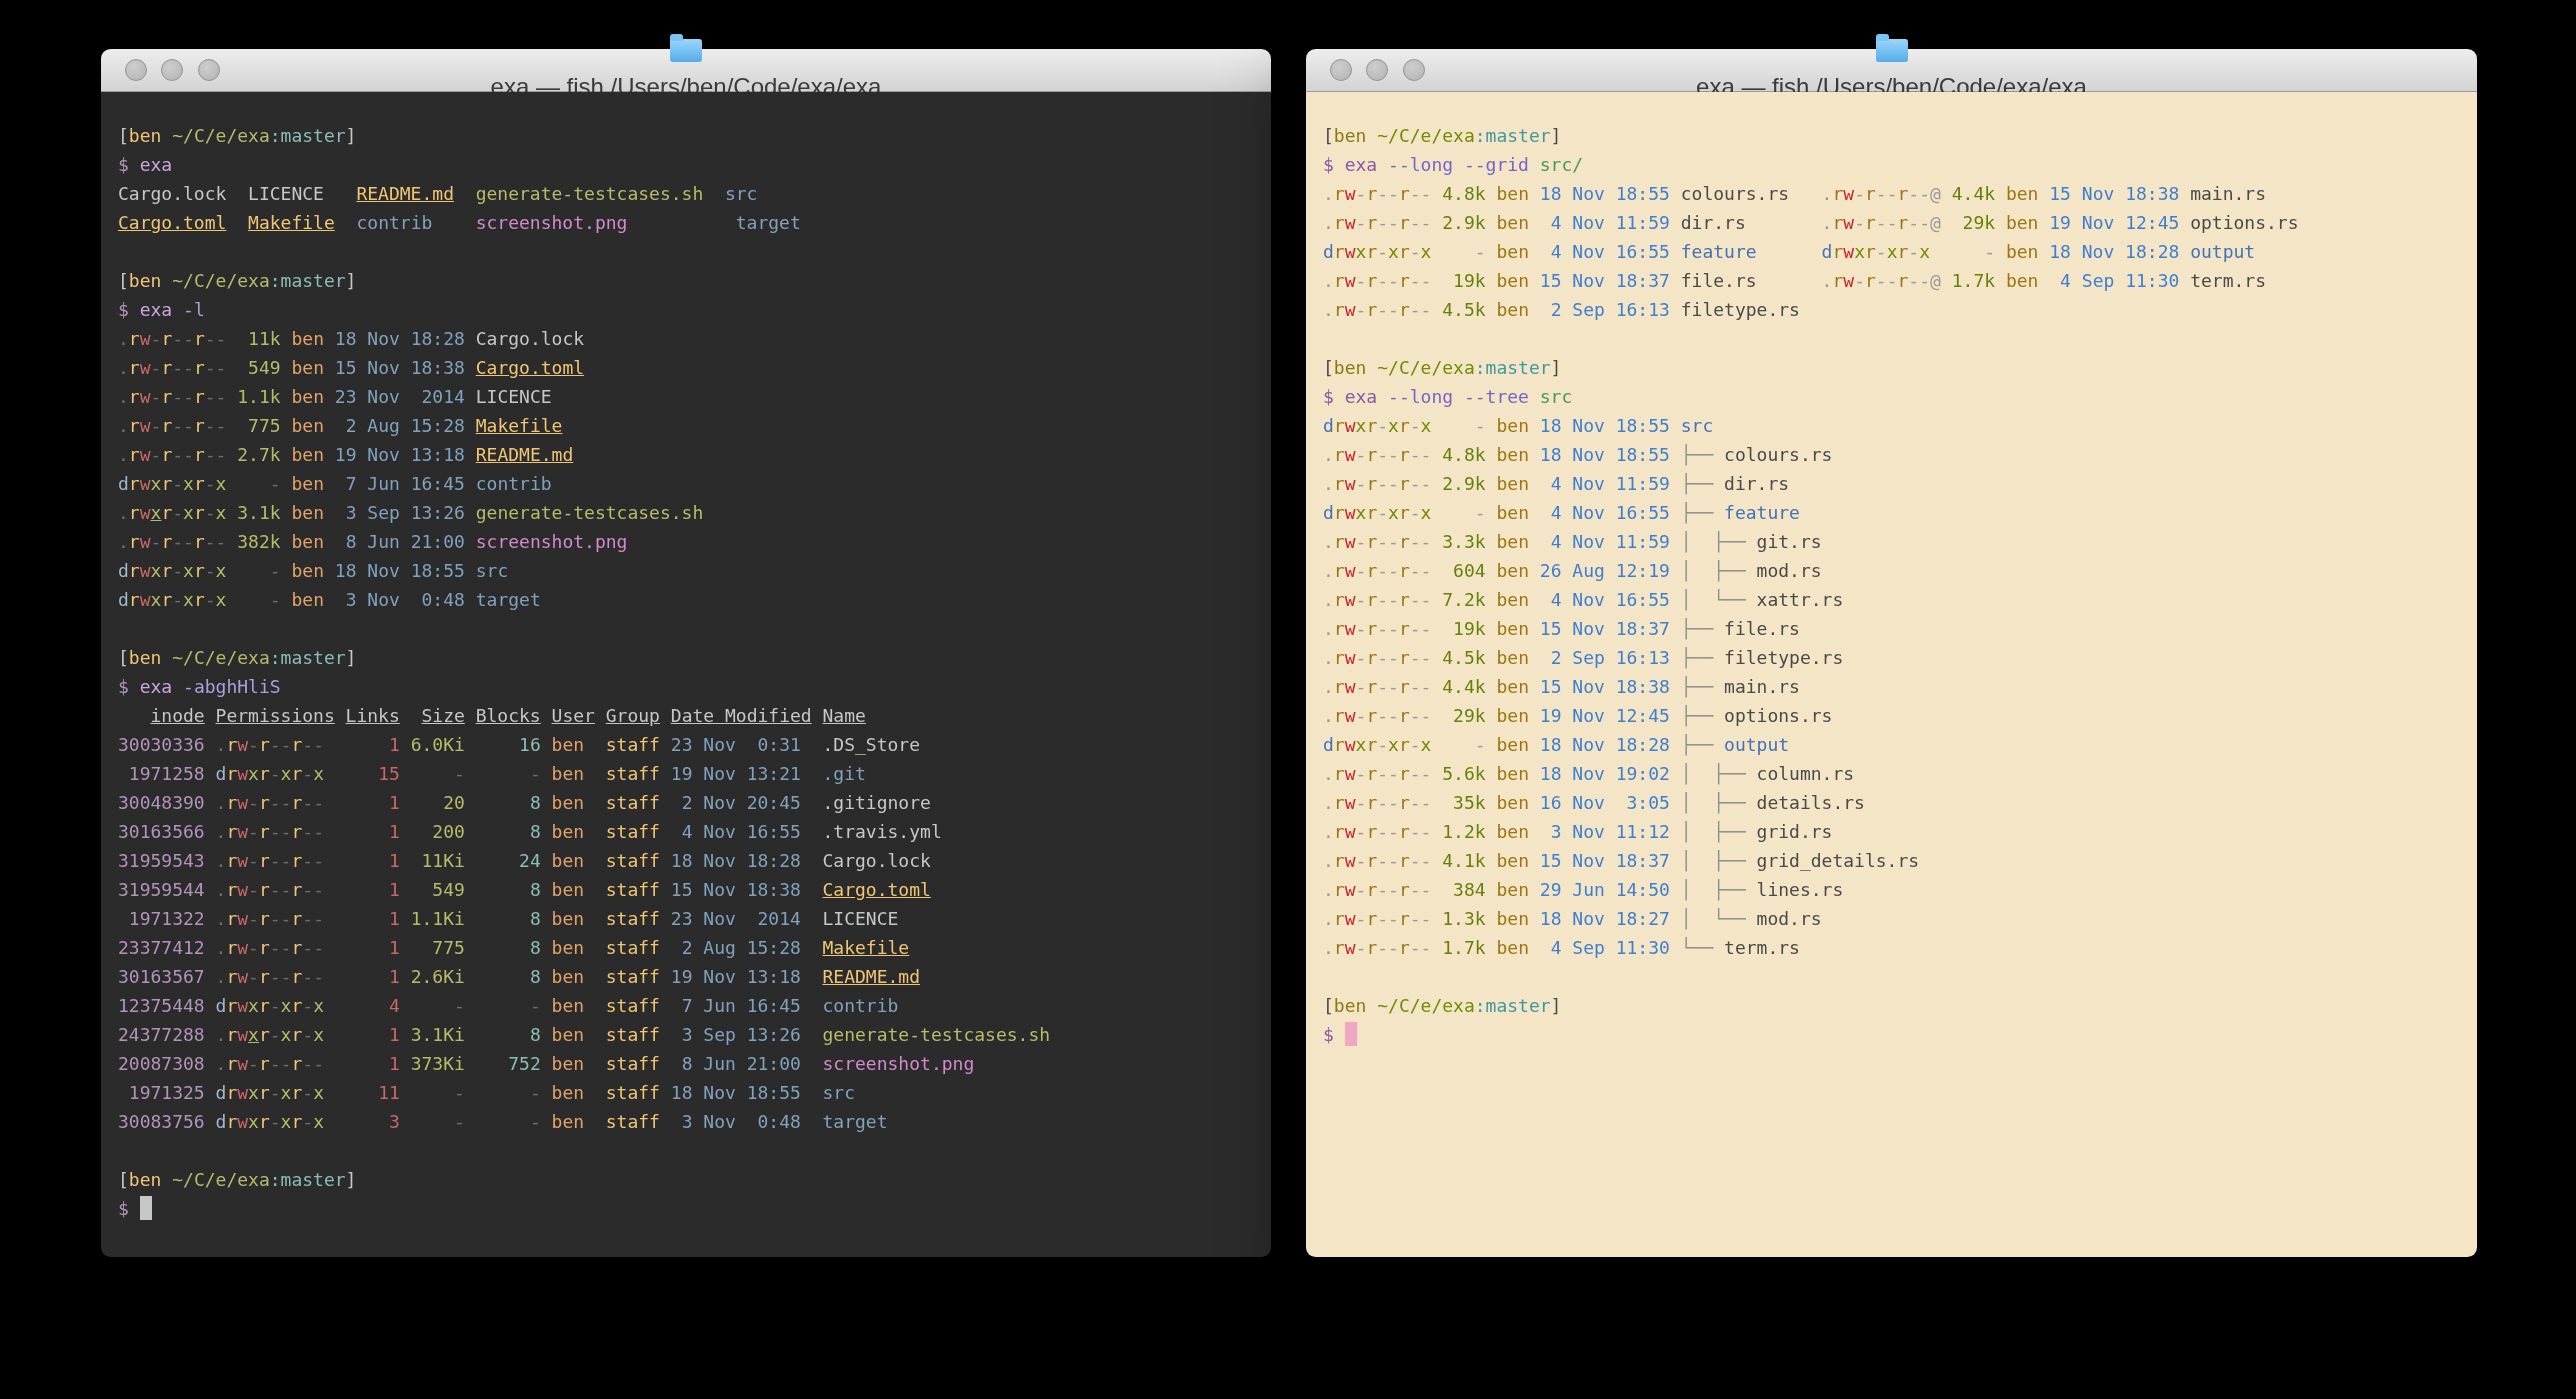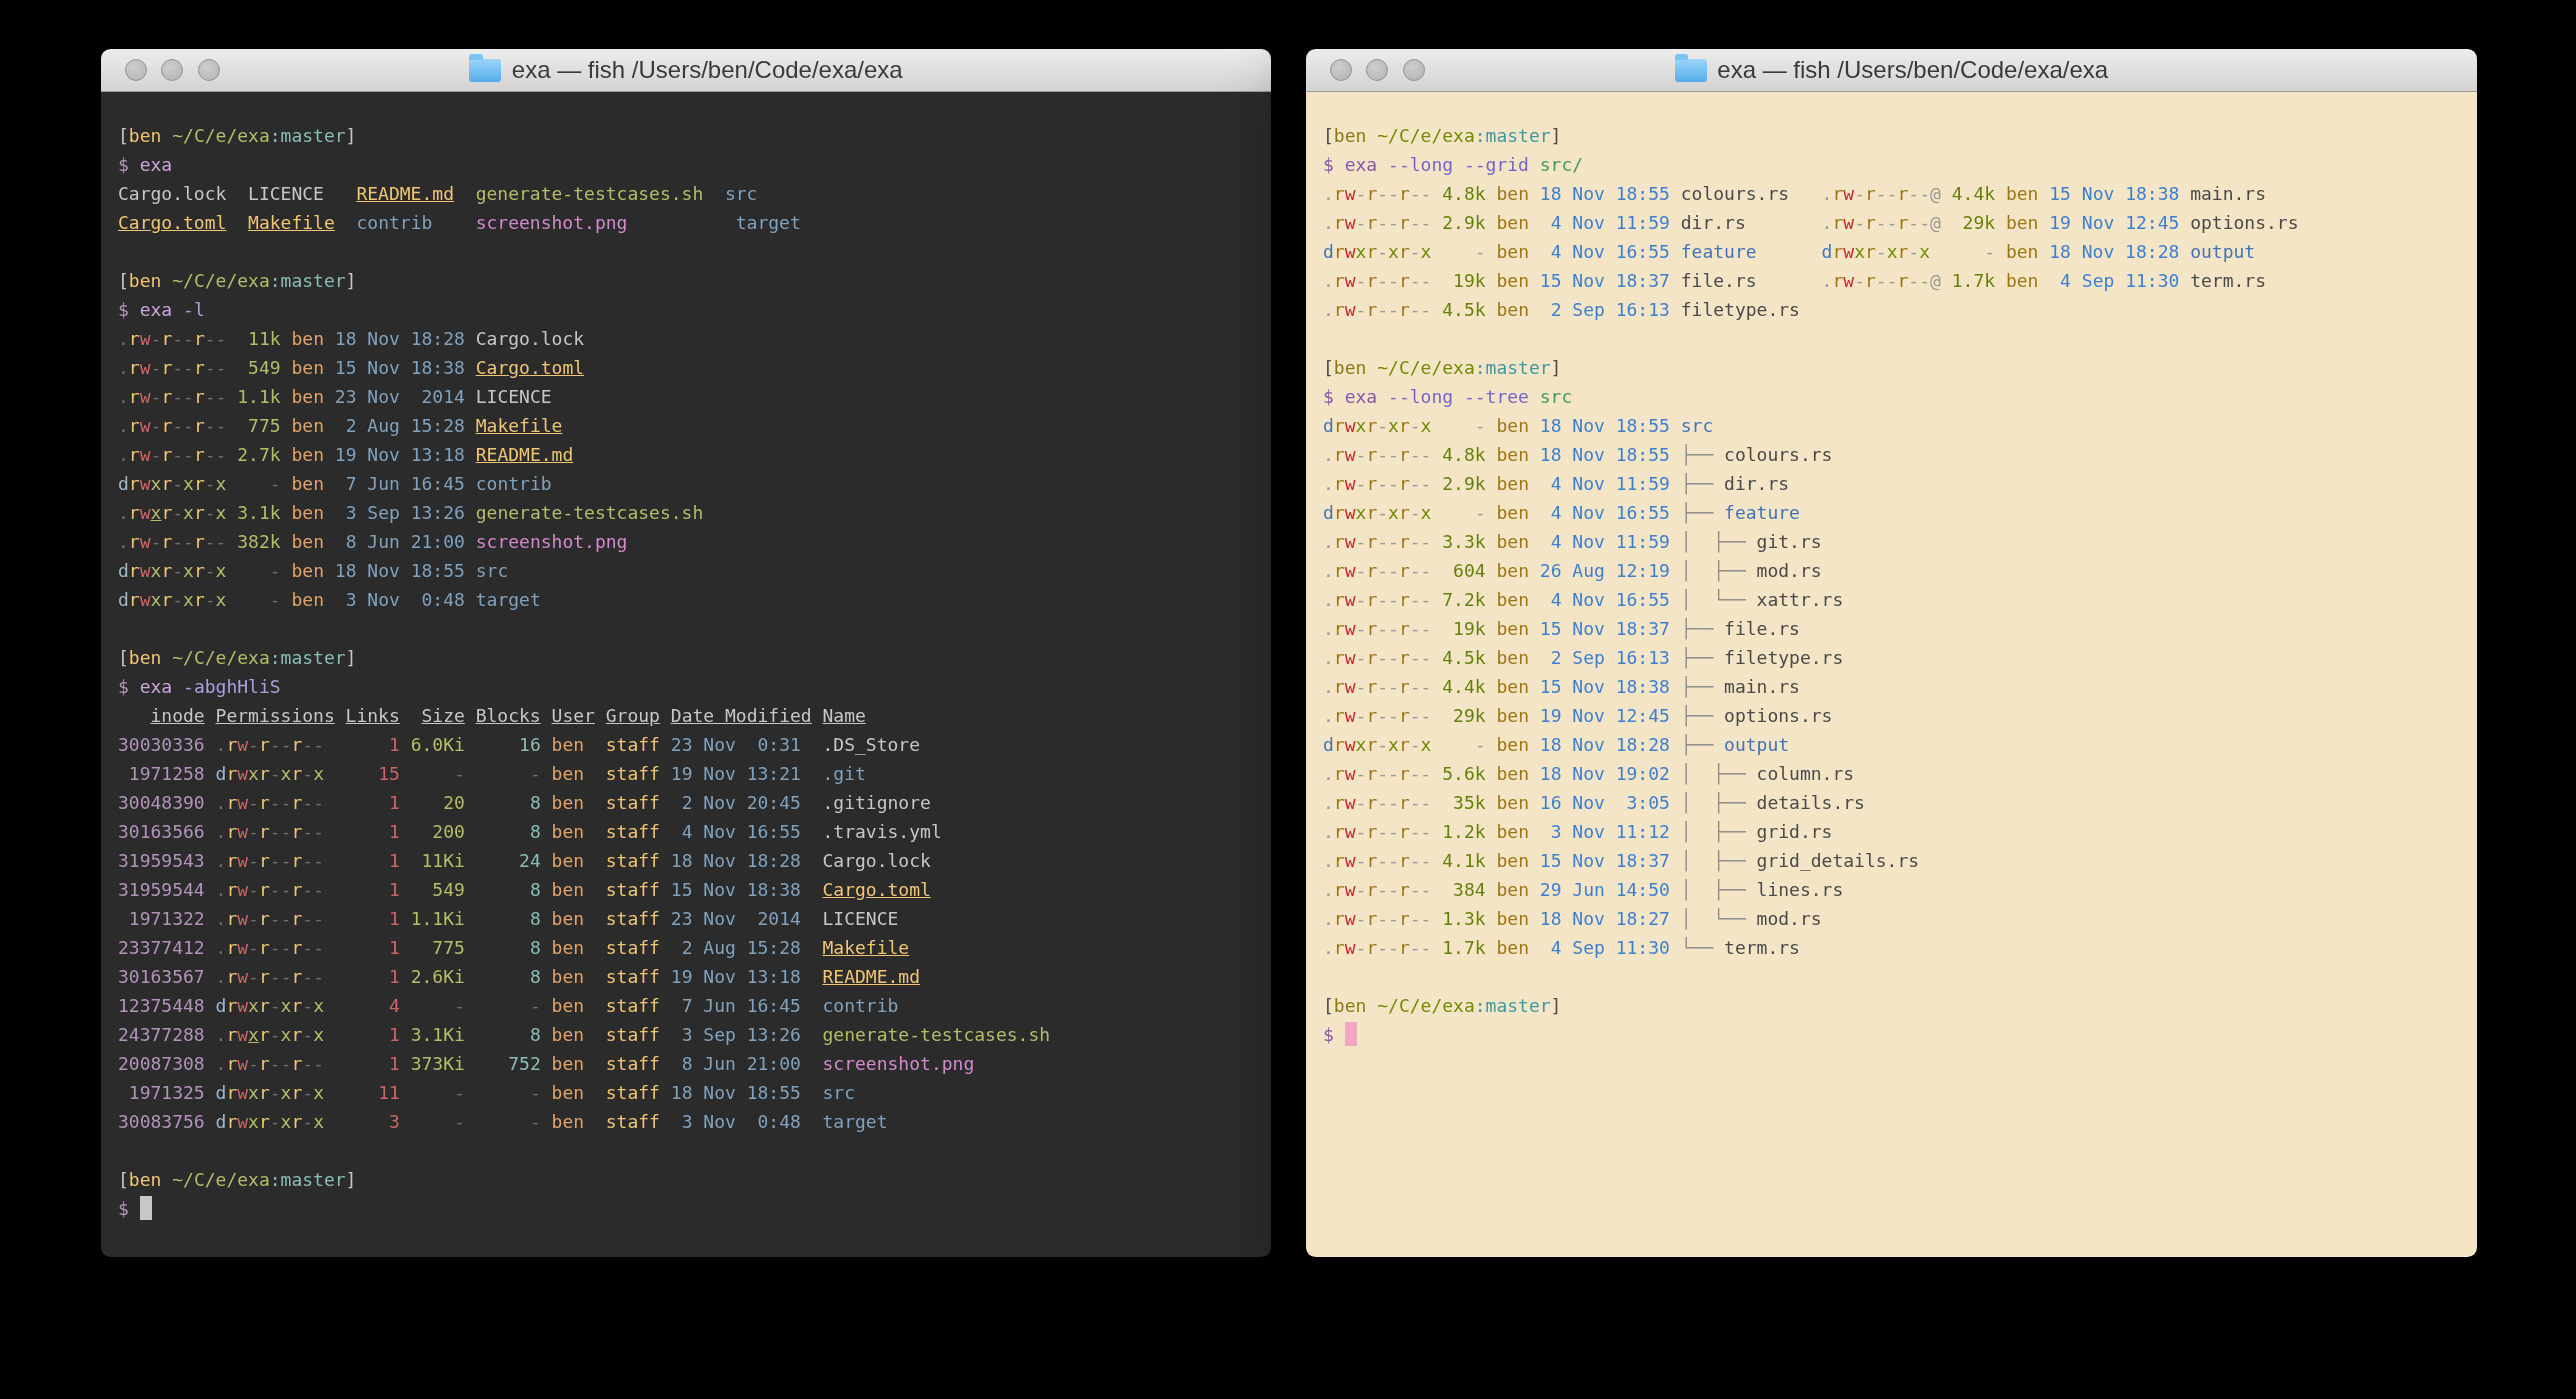--- a/index.html
+++ b/index.html
@@ -6,21 +6,21 @@
   body { width:2576px; height:1400px; position:relative; font-family:"Liberation Sans",sans-serif; }
   .window { position:absolute; border-radius:9.6px;
             box-shadow:0 29px 77px rgba(0,0,0,.8), 0 0 0 1px rgba(0,0,0,.6); }
   .titlebar { height:42px; background:linear-gradient(#ededed,#d3d3d3);
               border-bottom:1px solid #9c9c9c; border-radius:9.6px 9.6px 0 0;
               position:relative; display:flex; align-items:center; justify-content:center; }
   .lights { position:absolute; left:24px; top:0; height:100%; display:flex; align-items:center; gap:14.4px; }
   .light { width:22px; height:22px; border-radius:50%;
            background:radial-gradient(circle at 40% 35%, #cecece, #b2b2b2);
            border:1.4px solid #949494; box-sizing:border-box; }
-  .titlewrap { display:flex; align-items:center; gap:10.5px; font-size:24px; color:#3a3a3a; }
+  .titlewrap { display:flex; align-items:center; gap:10.5px; font-size:24px; color:#3a3a3a;flex-direction:column; }
   .foldericon { width:32px; height:23px; position:relative;
                 background:linear-gradient(#9bd6f9,#55ace9); border-radius:1.9px 2.9px 2.9px 2.9px; }
   .foldericon::before { content:""; position:absolute; top:-4.8px; left:0; width:13.4px; height:6.7px;
                         background:#7cc5f3; border-radius:2.9px 2.9px 0 0; }
   .term { position:absolute; top:43px; left:0; right:0; bottom:0;
           border-radius:0 0 9.6px 9.6px; padding:29px 17px;
           font-family:"DejaVu Sans Mono",monospace; font-size:18px; line-height:29px;
           white-space:pre; overflow:hidden; }
   .line { height:29px; }
   .cursor { display:inline-block; width:12.5px; height:24px; vertical-align:middle; margin-bottom:3.8px; }

